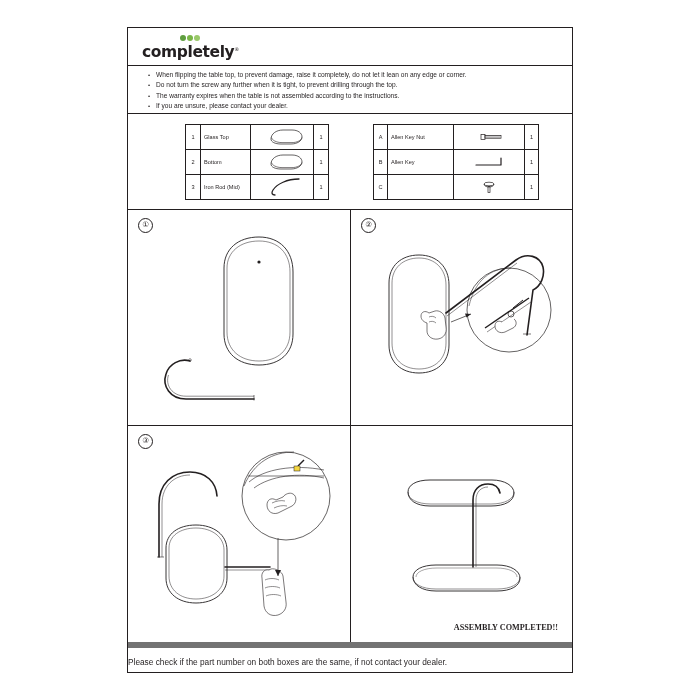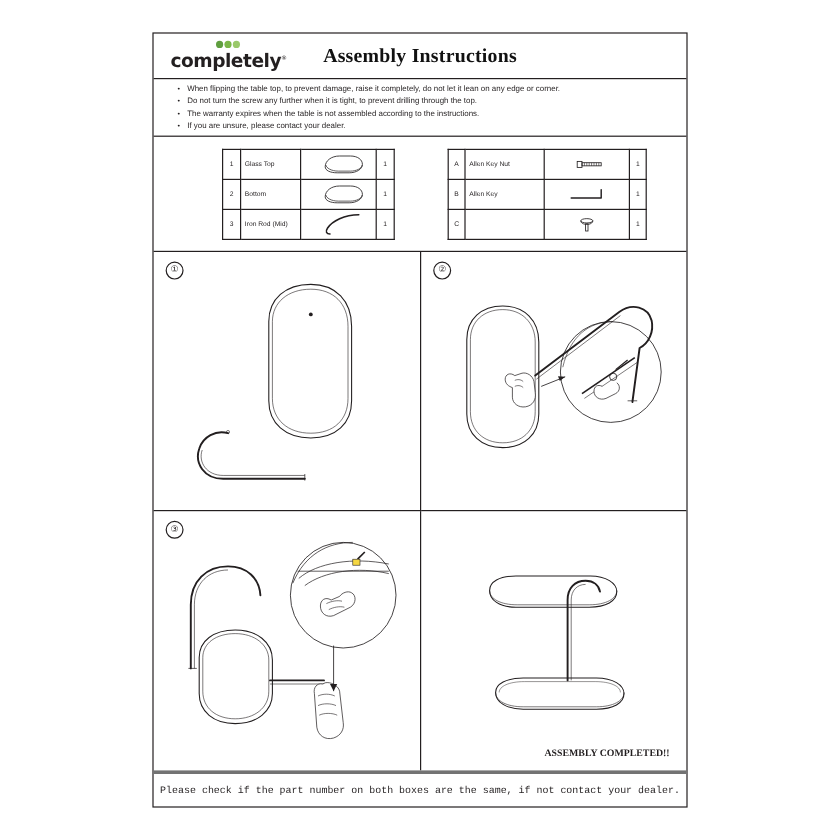--- a/index.html
+++ b/index.html
@@ -168,44 +168,42 @@
     margin-top: 28px;
   }
 
   
   .footer {
     position: absolute;
     left: 0;
     bottom: 0;
     width: 100%;
     height: 30px;
-    border-top: 3px solid #737373;
-    box-sizing: border-box;
-    text-align: center;
+    border-top: 6px solid #737373;
+    box-sizing: border-box;
     font-size: 8.3px;
-    font-family: Liberation Mono, monospace;
+    font-family: Liberation Sans, sans-serif;
     line-height: 29px;
     color: #231f20;
   }
 
   svg { display: block; }
 </style>
 </head>
 <body>
 
 <div class="sheet">
 
   <div class="header">
     <div class="logo">
       <div class="logo-dots">
         <span class="d1"></span><span class="d2"></span><span class="d3"></span>
       </div>
       <div class="logo-text"><span>completely</span><span class="tm">®</span></div>
     </div>
-    <div class="title">Assembly Instructions</div>
   </div>
 
   <div class="warnings">
     <div class="warn-row">
       <div class="warn-bullet">•</div>
       <div>When flipping the table top, to prevent damage, raise it completely, do not let it lean on any edge or corner.</div>
     </div>
     <div class="warn-row">
       <div class="warn-bullet">•</div>
       <div>Do not turn the screw any further when it is tight, to prevent drilling through the top.</div>

